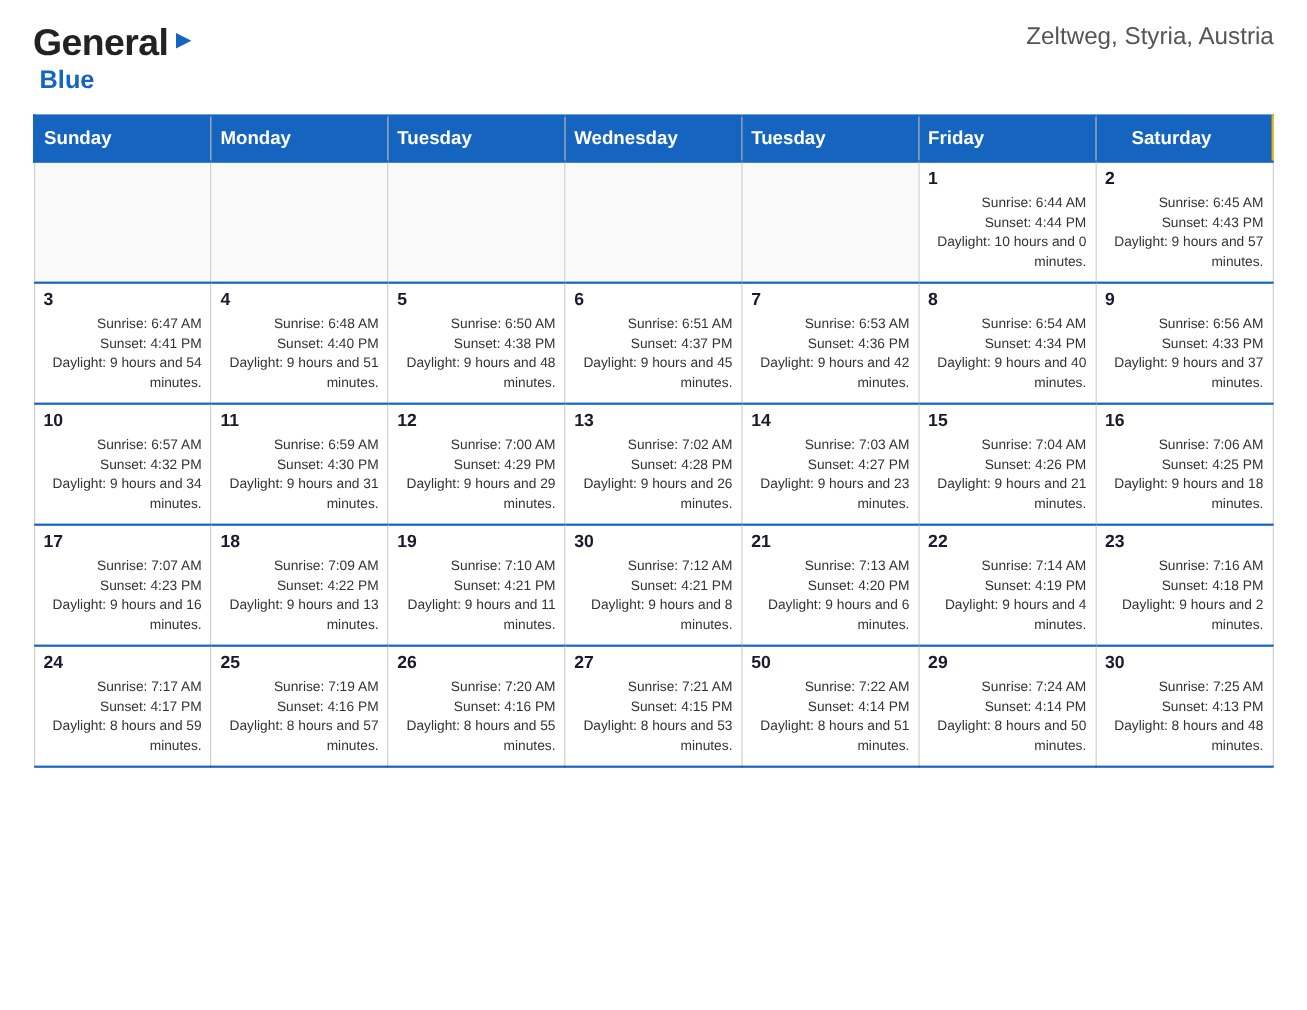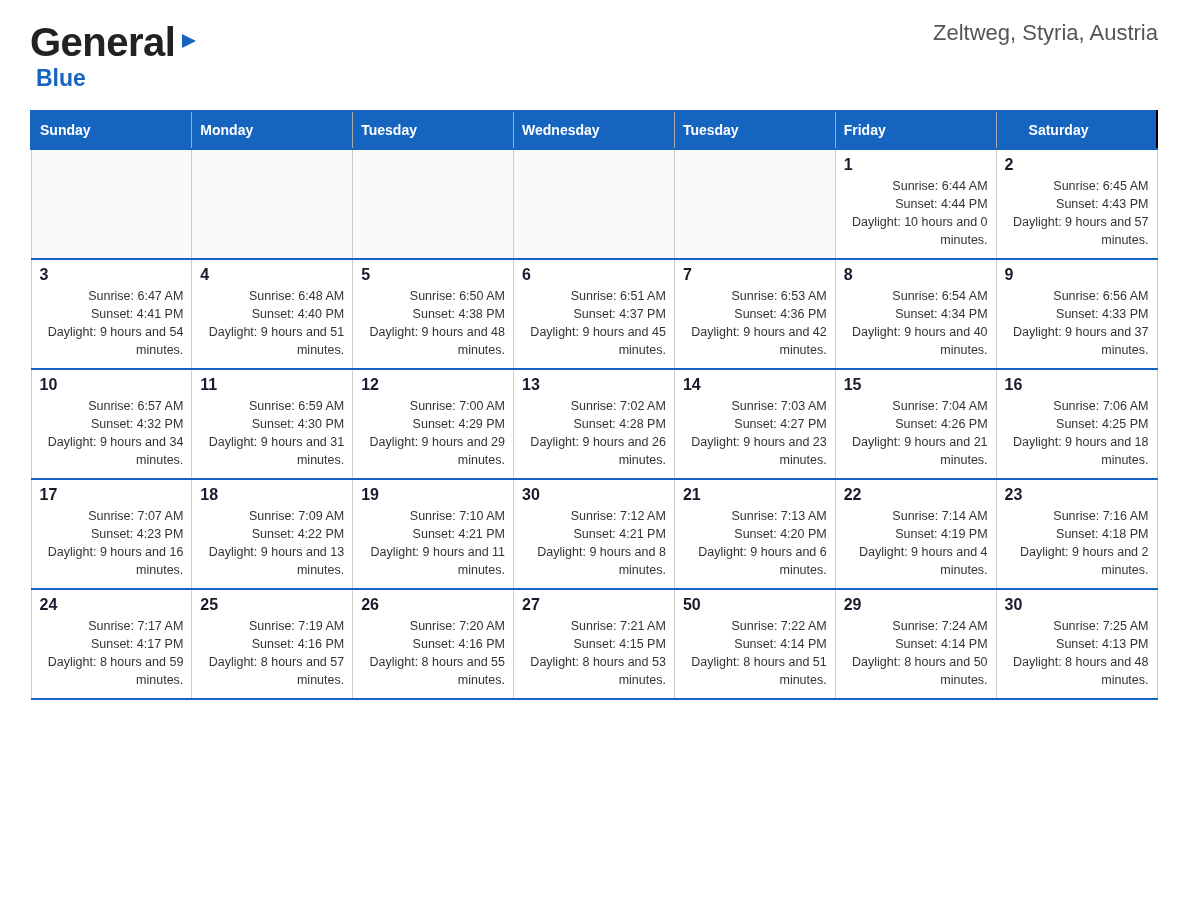--- a/index.html
+++ b/index.html
@@ -37,21 +37,21 @@
       margin-top: 0;
       text-align: center;
     }
     .calendar {
       width: 100%;
       border-collapse: collapse;
     }
     .calendar th {
       background: #1565c0;
       color: #fff;
-      font-size: 14px;
+      font-size: 17px;
       font-weight: bold;
       padding: 10px 8px;
       text-align: left;
       border: 1px solid #aaa;
     }
     .calendar td {
       width: calc(100% / 7);
       vertical-align: top;
       padding: 6px 8px;
       border: 1px solid #ccc;
@@ -69,32 +69,32 @@
     .day-info {
       font-size: 12.5px;
       color: #333;
       line-height: 1.45;
       text-align: right;
     }
     .calendar tr td {
       background: #fff;
     }
     .calendar thead tr th:first-child { border-left: 2px solid #1565c0; }
-    .calendar thead tr th:last-child { border-right: 2px solid #000000; padding-left: 32px; }
+    .calendar thead tr th:last-child { border-right: 2px solid #eab308; padding-left: 32px; }
     .calendar thead tr th { border-top: 2px solid #1565c0; border-bottom: 2px solid #1565c0; }
     .calendar tbody tr { border-bottom: 2px solid #1565c0; }
     .calendar tbody tr td { border-color: #ccc; }
     .empty-cell { background: #f9f9f9 !important; }
     .logo-row {
       display: flex;
       align-items: center;
       gap: 0;
     }
     .logo-text-general {
-      font-size: 40px;
+      font-size: 34px;
       font-weight: bold;
       color: #222;
       letter-spacing: -0.5px;
     }
     .logo-arrow {
       display: inline-block;
       margin-left: 3px;
     }
     .logo-text-blue {
       font-size: 23px;

